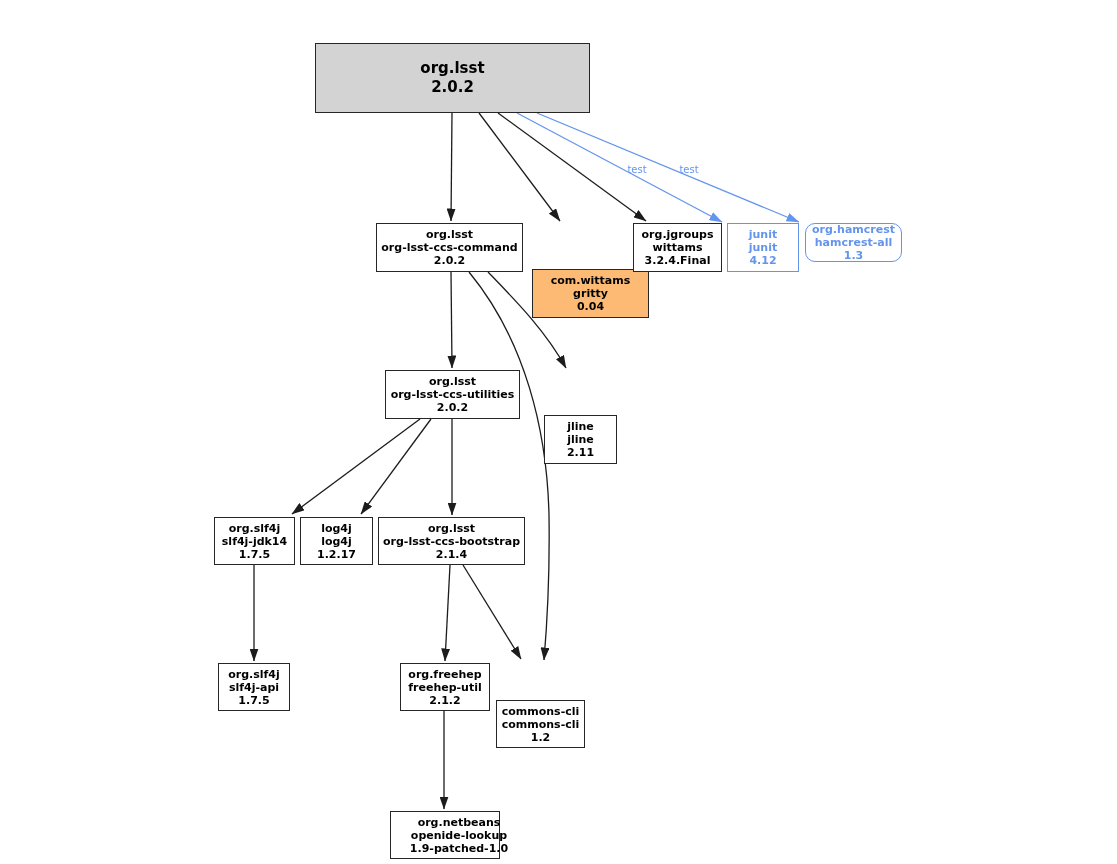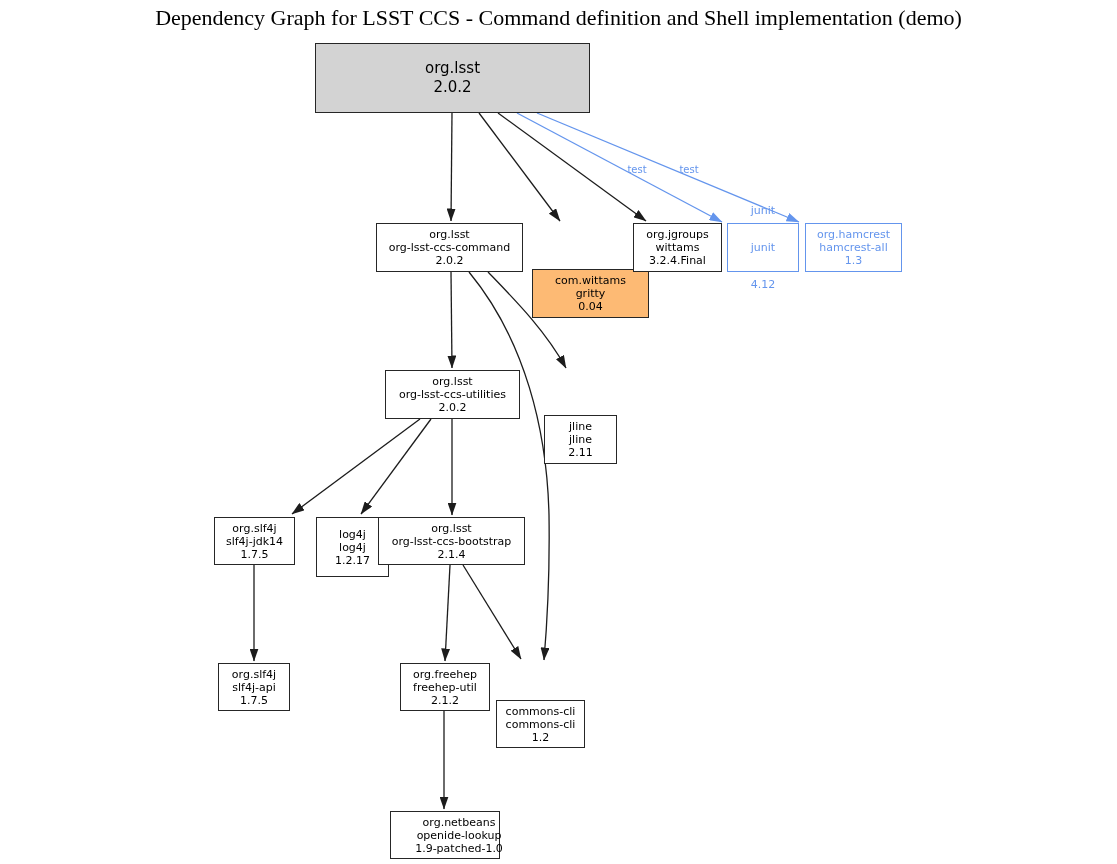--- a/index.html
+++ b/index.html
@@ -16,31 +16,30 @@
   .edge { fill:none; stroke-width:1.3px; }
   .edge-label {
     font-family:"DejaVu Sans", sans-serif; font-size:10px; text-anchor:middle;
   }
   .node {
     position:absolute; box-sizing:border-box;
     display:flex; flex-direction:column; justify-content:center; align-items:center;
     background:#ffffff; border:1.5px solid #262626; color:#000;
     font-size:11px; line-height:13px; text-align:center; white-space:nowrap;
   }
-  .node span { display:block; }
+  .node span { display:block;font-weight:bold; }
   .node.root {
     border-width:1.5px; border-color:#111111;
     font-size:15px; line-height:19px;
   }
 </style>
 </head>
 <body>
 
 <div class="canvas">
-  <div class="graph-title">Dependency Graph for LSST CCS - Command definition and Shell implementation (demo)</div>
 
   <svg class="edge-layer" width="1117" height="864" viewBox="0 0 1117 864">
     <defs>
       <marker id="arrow-black" viewBox="0 0 13 9" refX="12.5" refY="4.5" markerWidth="13" markerHeight="9" markerUnits="userSpaceOnUse" orient="auto">
         <path d="M0,0 L13,4.5 L0,9 Z" fill="#1c1c1c"></path>
       </marker>
       <marker id="arrow-blue" viewBox="0 0 13 9" refX="12.5" refY="4.5" markerWidth="13" markerHeight="9" markerUnits="userSpaceOnUse" orient="auto">
         <path d="M0,0 L13,4.5 L0,9 Z" fill="#6495ed"></path>
       </marker>
     </defs>
@@ -80,46 +79,46 @@
       <div class="node" style="left: 532px; top: 223px; width: 117px; height: 49px; background: #fdba74; border-color: rgb(38, 38, 38); margin-top: 46px;">
         <span>com.wittams</span>
         <span>gritty</span>
         <span>0.04</span>
       </div>
       <div class="node" style="left: 633px; top: 223px; width: 89px; height: 49px; background: rgb(255, 255, 255); border-color: rgb(38, 38, 38);">
         <span>org.jgroups</span>
         <span>wittams</span>
         <span>3.2.4.Final</span>
       </div>
-      <div class="node test" style="left: 727px; top: 223px; width: 72px; height: 49px; background: rgb(255, 255, 255); border-color: rgb(100, 149, 237); color: rgb(100, 149, 237); gap: 24px;">
+      <div class="node test" style="left: 727px; top: 223px; width: 72px; height: 49px; background: rgb(255, 255, 255); border-color: rgb(100, 149, 237); color: rgb(100, 149, 237);">
         <span>junit</span>
         <span>junit</span>
         <span>4.12</span>
       </div>
-      <div class="node test" style="left: 805px; top: 223px; width: 97px; height: 49px; background: rgb(255, 255, 255); border-color: rgb(100, 149, 237); color: rgb(100, 149, 237);">
+      <div class="node test" style="left: 805px; top: 223px; width: 97px; height: 39px; background: rgb(255, 255, 255); border-color: rgb(100, 149, 237); color: rgb(100, 149, 237); border-radius: 10px;">
         <span>org.hamcrest</span>
         <span>hamcrest-all</span>
         <span>1.3</span>
       </div>
       <div class="node" style="left: 385px; top: 370px; width: 135px; height: 49px; background: rgb(255, 255, 255); border-color: rgb(38, 38, 38);">
         <span>org.lsst</span>
         <span>org-lsst-ccs-utilities</span>
         <span>2.0.2</span>
       </div>
       <div class="node" style="left: 544px; top: 370px; width: 73px; height: 49px; background: rgb(255, 255, 255); border-color: rgb(38, 38, 38); margin-top: 45px;">
         <span>jline</span>
         <span>jline</span>
         <span>2.11</span>
       </div>
       <div class="node" style="left: 214px; top: 517px; width: 81px; height: 48px; background: rgb(255, 255, 255); border-color: rgb(38, 38, 38);">
         <span>org.slf4j</span>
         <span>slf4j-jdk14</span>
         <span>1.7.5</span>
       </div>
-      <div class="node" style="left: 300px; top: 517px; width: 73px; height: 60px; background: rgb(255, 255, 255); border-color: rgb(38, 38, 38); margin-left: 16px;">
+      <div class="node" style="left: 300px; top: 517px; width: 73px; height: 48px; background: rgb(255, 255, 255); border-color: rgb(38, 38, 38);">
         <span>log4j</span>
         <span>log4j</span>
         <span>1.2.17</span>
       </div>
       <div class="node" style="left: 378px; top: 517px; width: 147px; height: 48px; background: rgb(255, 255, 255); border-color: rgb(38, 38, 38);">
         <span>org.lsst</span>
         <span>org-lsst-ccs-bootstrap</span>
         <span>2.1.4</span>
       </div>
       <div class="node" style="left: 218px; top: 663px; width: 72px; height: 48px; background: rgb(255, 255, 255); border-color: rgb(38, 38, 38);">

